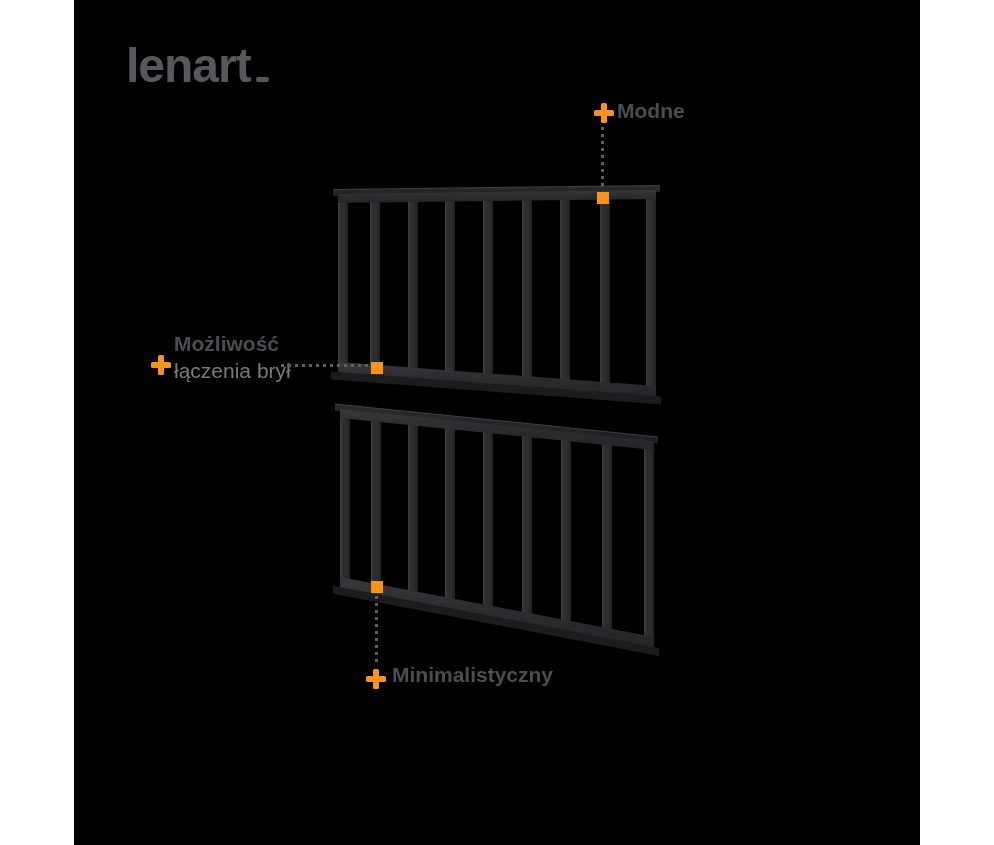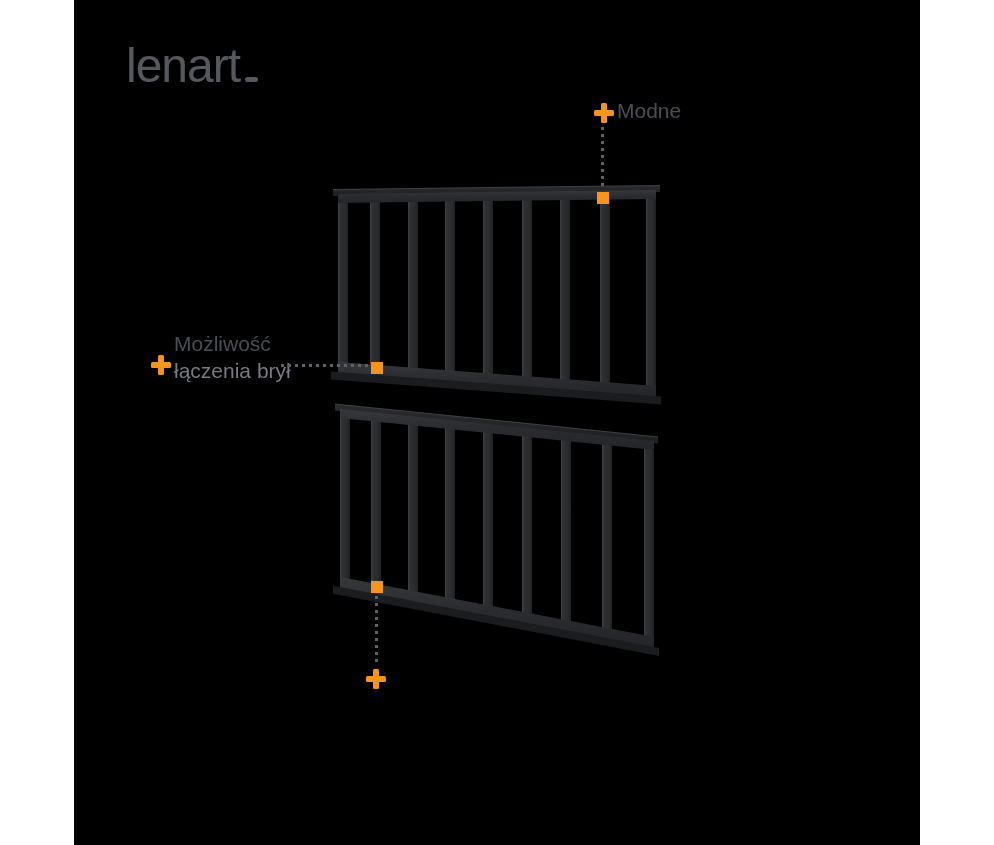--- a/index.html
+++ b/index.html
@@ -8,30 +8,30 @@
     background:var(--c-page-bg,#ffffff);
     font-family:"Liberation Sans",sans-serif;
   }
   .panel{
     position:absolute;left:74px;top:0;width:846px;height:845px;
     background:var(--c-panel-bg,#000000);
   }
   svg.scene{position:absolute;left:0;top:0}
   .logo{
     position:absolute;left:126px;top:38px;
-    font-size:48px;font-weight:normal;letter-spacing:-1px;
+    font-size:48px;font-weight:bold;letter-spacing:-1px;
     color:var(--c-logo,#55585d);
     white-space:nowrap;
   }
   .logo .mark{
     display:inline-block;width:13px;height:5px;border-radius:2.5px;
     background:currentColor;margin-left:5px;
   }
   .ann{position:absolute;font-size:21px;line-height:27px;white-space:nowrap}
-  .ann .t{font-weight:normal;color:var(--c-title-text,#4a4e54)}
+  .ann .t{font-weight:bold;color:var(--c-title-text,#4a4e54)}
   .ann .s{color:var(--c-subtitle-text,#777b81)}
   .plus{position:absolute;width:20px;height:20px}
   .plus::before,.plus::after{
     content:"";position:absolute;border-radius:1.5px;
     background:var(--c-accent,#f7941e);
   }
   .plus::before{left:0;top:7px;width:20px;height:6px}
   .plus::after{left:7px;top:0;width:6px;height:20px}
   .marker{
     position:absolute;width:12px;height:12px;
@@ -119,15 +119,16 @@
     <div class="t">Możliwość</div>
     <div class="s">łączenia brył</div>
   </div>
   <div class="doth" style="left:281px;top:364px;width:88px"></div>
   <div class="marker" style="left:371px;top:362px"></div>
 
   <div class="marker" style="left:371px;top:581px"></div>
   <div class="dotv" style="left:375px;top:596px;height:68px"></div>
   <div class="plus" style="left:366px;top:669px"></div>
   <div class="ann" style="left:392px;top:661px">
+    <div class="t">Minimalistyczny</div>
   </div>
 
 </div>
 
 </body></html>

